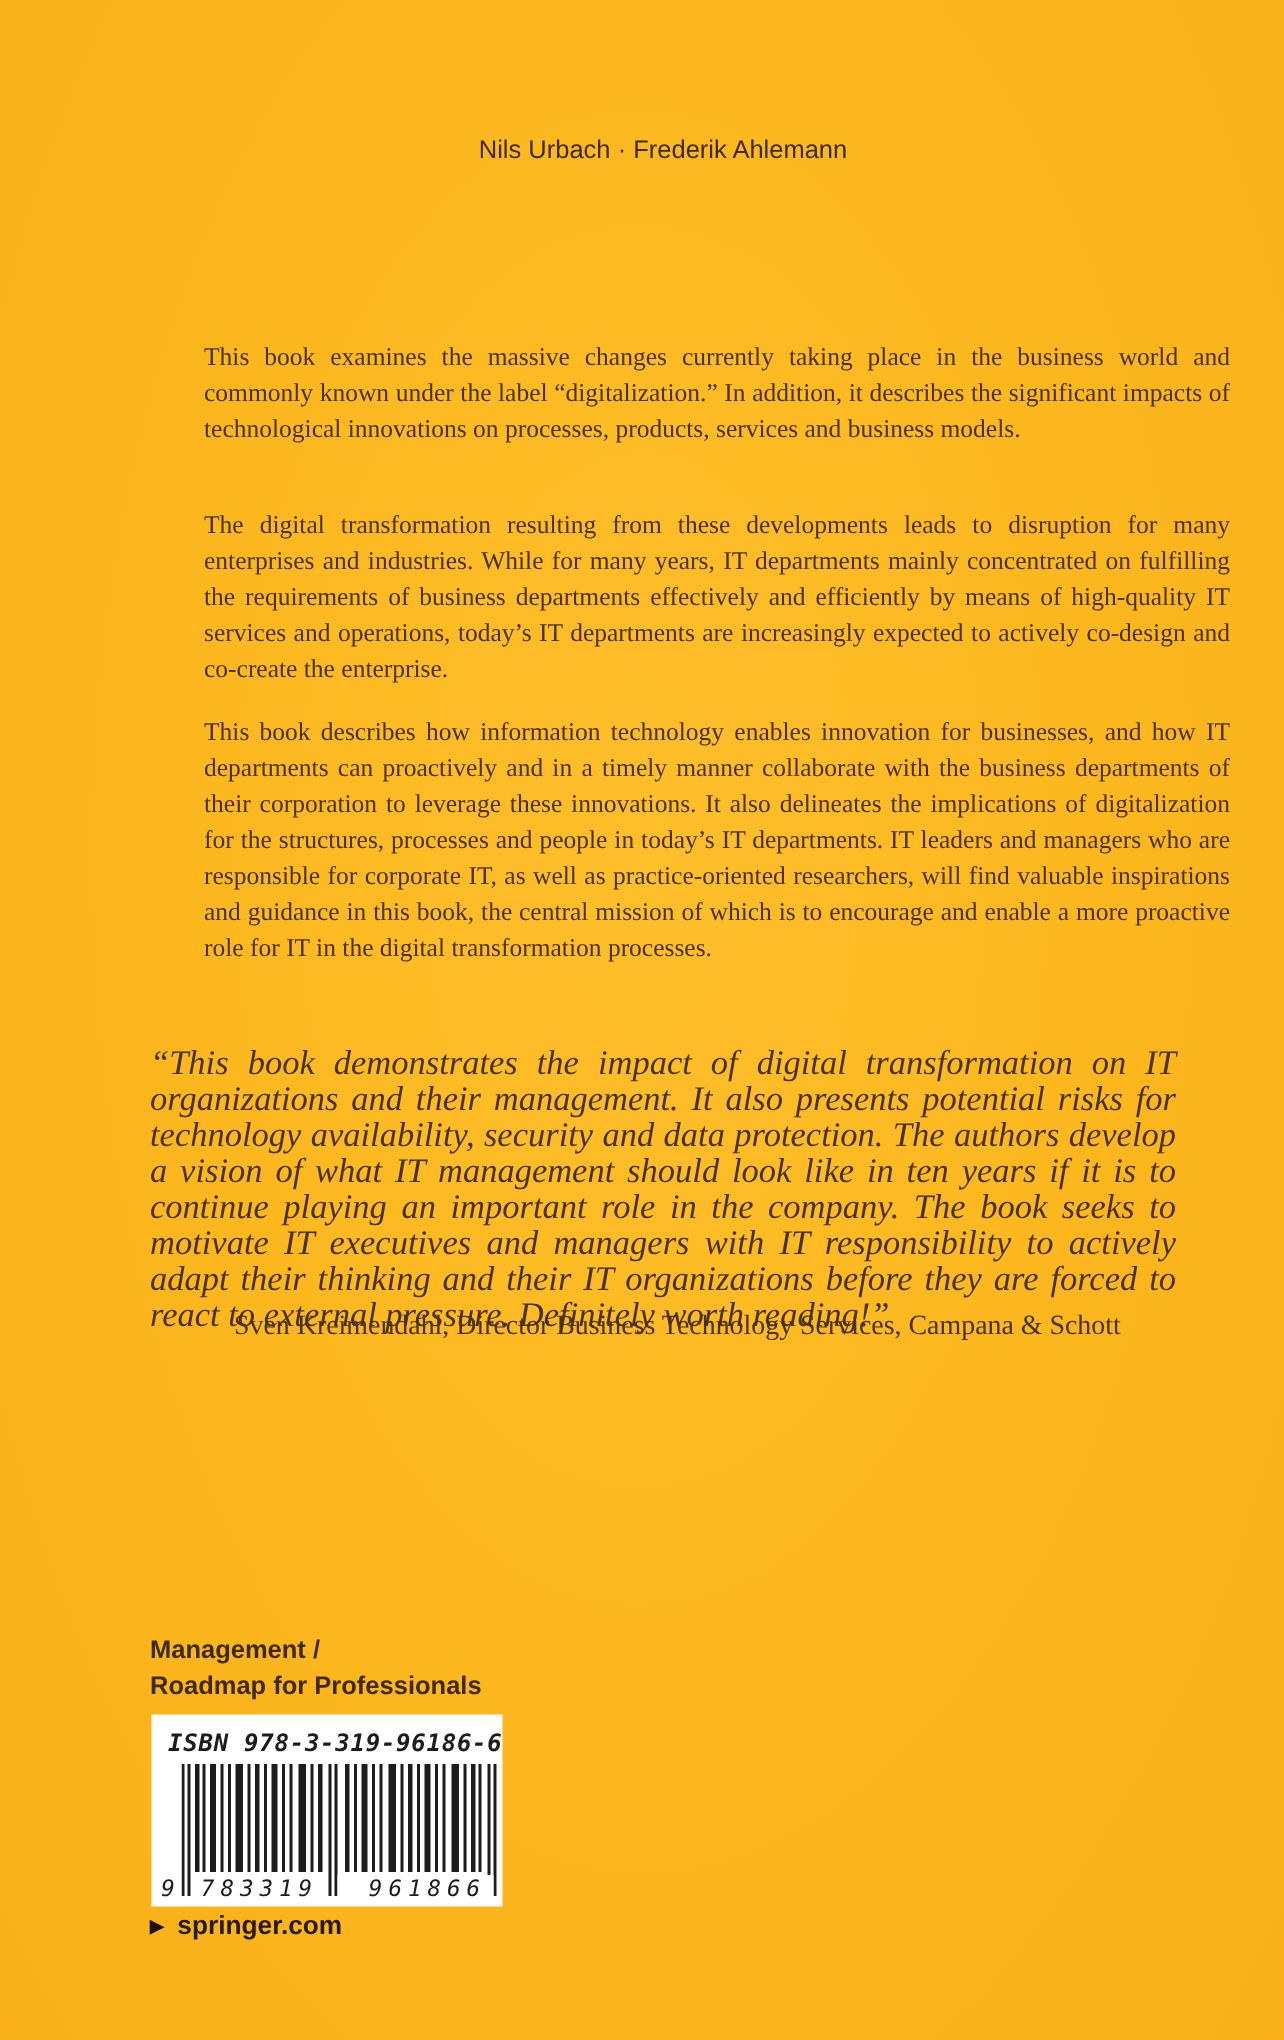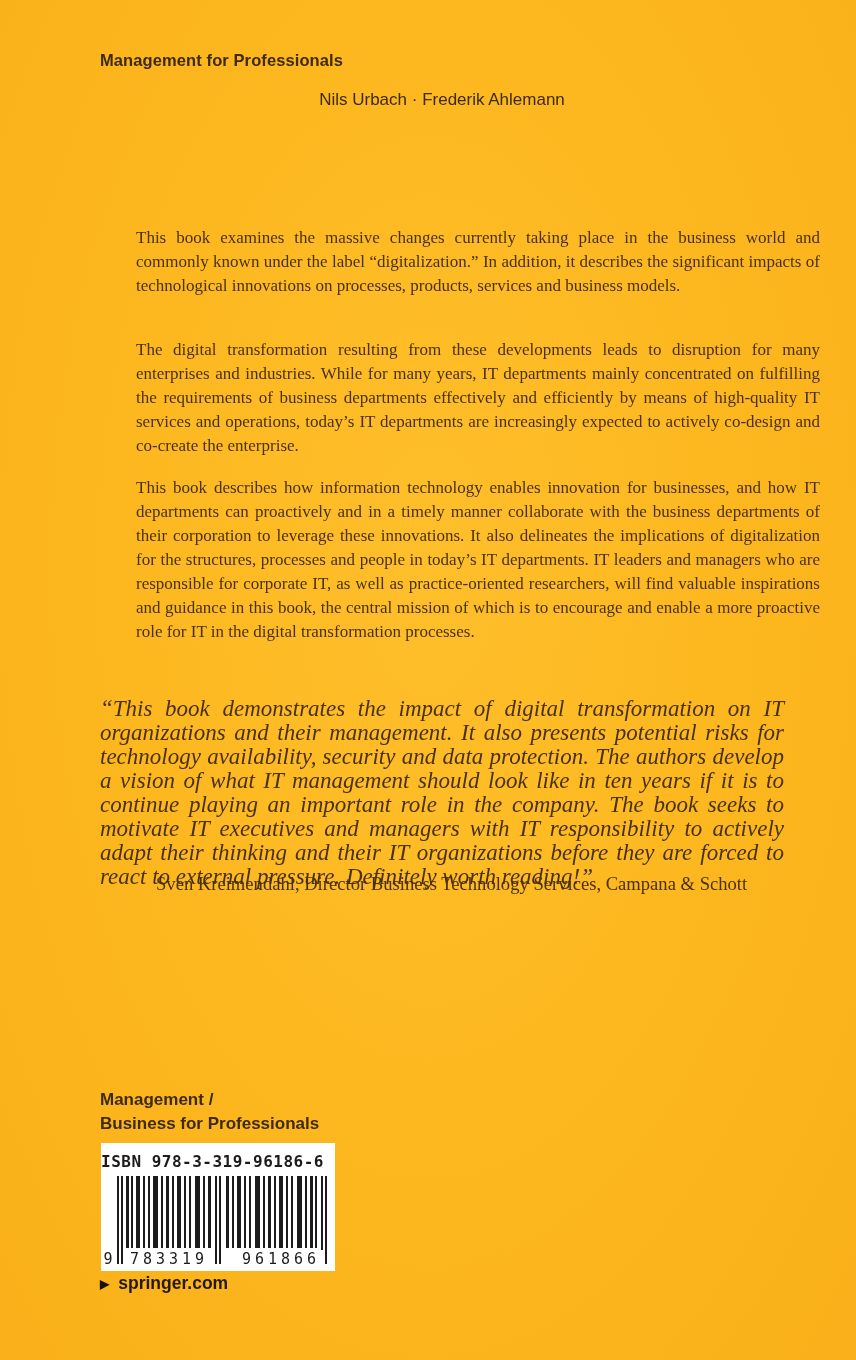--- a/index.html
+++ b/index.html
@@ -32,22 +32,22 @@
   .p2{top:338px;}
   .p3{top:476px;}
   .quote{top:697px;font-style:italic;font-size:23px;line-height:24px;text-align:justify;}
   .attribution{top:873px;font-size:18.6px;padding-left:56px;}
 
   .category{top:1088px;font-size:17px;font-weight:bold;line-height:24px;}
 
   .isbn-box{
     position:absolute;left:101px;top:1143px;width:234px;height:128px;
     background:var(--isbn-panel);
-    display:flex;flex-direction:column;align-items:flex-start;
-    padding-top:9px;box-sizing:border-box;
+    display:flex;flex-direction:column;align-items:flex-end;
+    padding-top:9px;box-sizing:border-box;font-style:italic;
   }
   .isbn-label{
     font-family:"DejaVu Sans Mono",monospace;
     font-size:16px;font-weight:bold;color:var(--barcode-ink);
     letter-spacing:0.5px;white-space:nowrap;
   }
   .barcode{position:relative;margin-top:5px;width:230px;height:94px;}
   .barcode svg{position:absolute;left:16px;top:0;}
   .barcode-digits{
     position:absolute;bottom:2px;left:0;height:18px;width:100%;
@@ -64,33 +64,32 @@
     font-family:"Liberation Sans",sans-serif;font-size:17.5px;font-weight:bold;
     color:#241A0C;
   }
   .springer .arrow{font-size:12px;line-height:1;color:#1A1208;}
 </style>
 </head>
 <body>
 
 <div class="cover">
 
-  <div class="abs sans series">Management for Professionals</div>
   <div class="abs sans authors">Nils Urbach · Frederik Ahlemann</div>
 
   <div class="abs serif para p1">This book examines the massive changes currently taking place in the business world and commonly known under the label “digitalization.” In addition, it describes the significant impacts of technological innovations on processes, products, services and business models.</div>
   <div class="abs serif para p2">The digital transformation resulting from these developments leads to disruption for many enterprises and industries. While for many years, IT departments mainly concentrated on fulfilling the requirements of business departments effectively and efficiently by means of high-quality IT services and operations, today’s IT departments are increasingly expected to actively co-design and co-create the enterprise.</div>
   <div class="abs serif para p3">This book describes how information technology enables innovation for businesses, and how IT departments can proactively and in a timely manner collaborate with the business departments of their corporation to leverage these innovations. It also delineates the implications of digitalization for the structures, processes and people in today’s IT departments. IT leaders and managers who are responsible for corporate IT, as well as practice-oriented researchers, will find valuable inspirations and guidance in this book, the central mission of which is to encourage and enable a more proactive role for IT in the digital transformation processes.</div>
 
   <div class="abs serif quote">“This book demonstrates the impact of digital transformation on IT organizations and their management. It also presents potential risks for technology availability, security and data protection. The authors develop a vision of what IT management should look like in ten years if it is to continue playing an important role in the company. The book seeks to motivate IT executives and managers with IT responsibility to actively adapt their thinking and their IT organizations before they are forced to react to external pressure. Definitely worth reading!”</div>
   <div class="abs serif attribution">Sven Kreimendahl, Director Business Technology Services, Campana &amp; Schott</div>
 
   <div class="abs sans category">
     <div>Management /</div>
-    <div>Business for Professionals</div>
+    <div>Roadmap for Professionals</div>
   </div>
 
   <div class="isbn-box">
     <div class="isbn-label">ISBN 978-3-319-96186-6</div>
     <div class="barcode">
       <svg width="212" height="92" viewBox="0 0 212 92" aria-hidden="true">
         <g fill="#1C1C1C">
 
           <rect x="0" y="0" width="2" height="88"></rect>
           <rect x="4" y="0" width="2" height="88"></rect>

